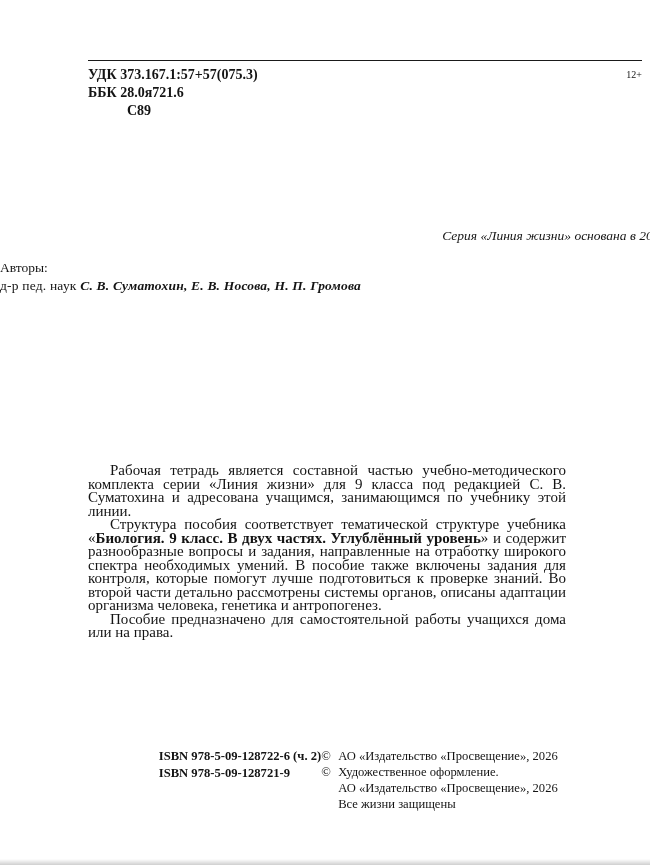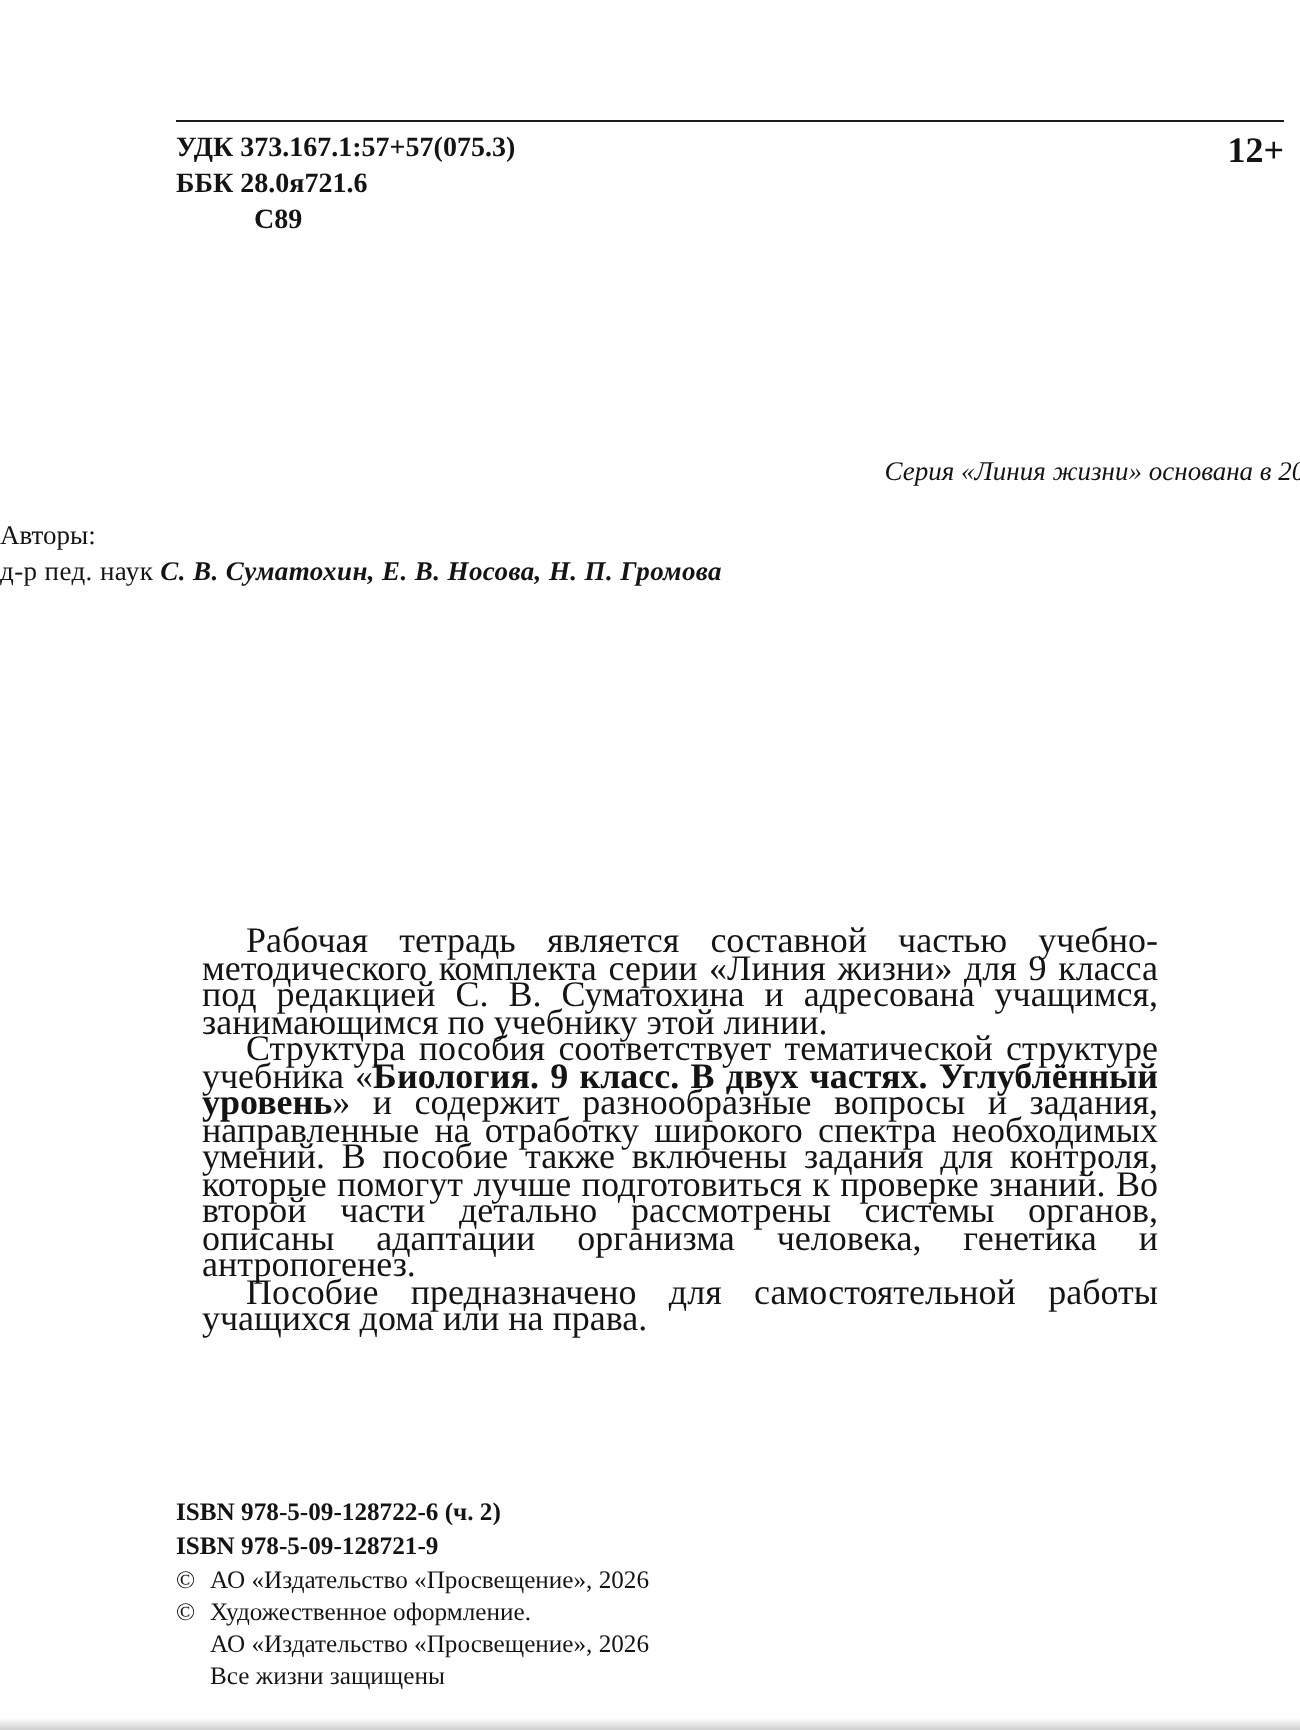--- a/index.html
+++ b/index.html
@@ -28,21 +28,21 @@
     right: 52px;
     display: flex;
     justify-content: space-between;
     align-items: flex-start;
     font-size: 14px;
     font-weight: bold;
     line-height: 18px;
   }
   .codes div { white-space: nowrap; }
   .author-sign { margin-left: 39px; }
-  .age { font-size: 18px; font-weight: bold; }
+  .age { font-size: 10px; font-weight: normal; }
 
   .series {
     position: absolute;
     top: 228px;
     left: 0; right: 0;
     text-align: right;
     font-style: italic;
     font-size: 13.5px;
   }
   .authors-heading {
@@ -58,37 +58,35 @@
     font-size: 13.5px;
     letter-spacing: 0.2px;
   }
   .authors-line .names { font-weight: bold; font-style: italic; }
 
   .annotation {
     position: absolute;
     top: 464px;
     left: 88px;
     width: 478px;
-    font-size: 18px;
+    font-size: 15px;
     line-height: 13.5px;
     text-align: justify;
-    margin-left: 13px;
   }
   .annotation p { margin: 0; text-indent: 22px; }
   .annotation .b { font-weight: bold; }
 
   .bottom-row {
     position: absolute;
     top: 748px;
     left: 88px;
     right: 50px;
     display: flex;
     justify-content: center;
     align-items: flex-start;
-    flex-direction: column;
   }
   .isbn-block {
     font-size: 12.6px;
     font-weight: bold;
     line-height: 17px;
     white-space: nowrap;
   }
   .copyright-block {
     font-size: 12.6px;
     line-height: 16px;

